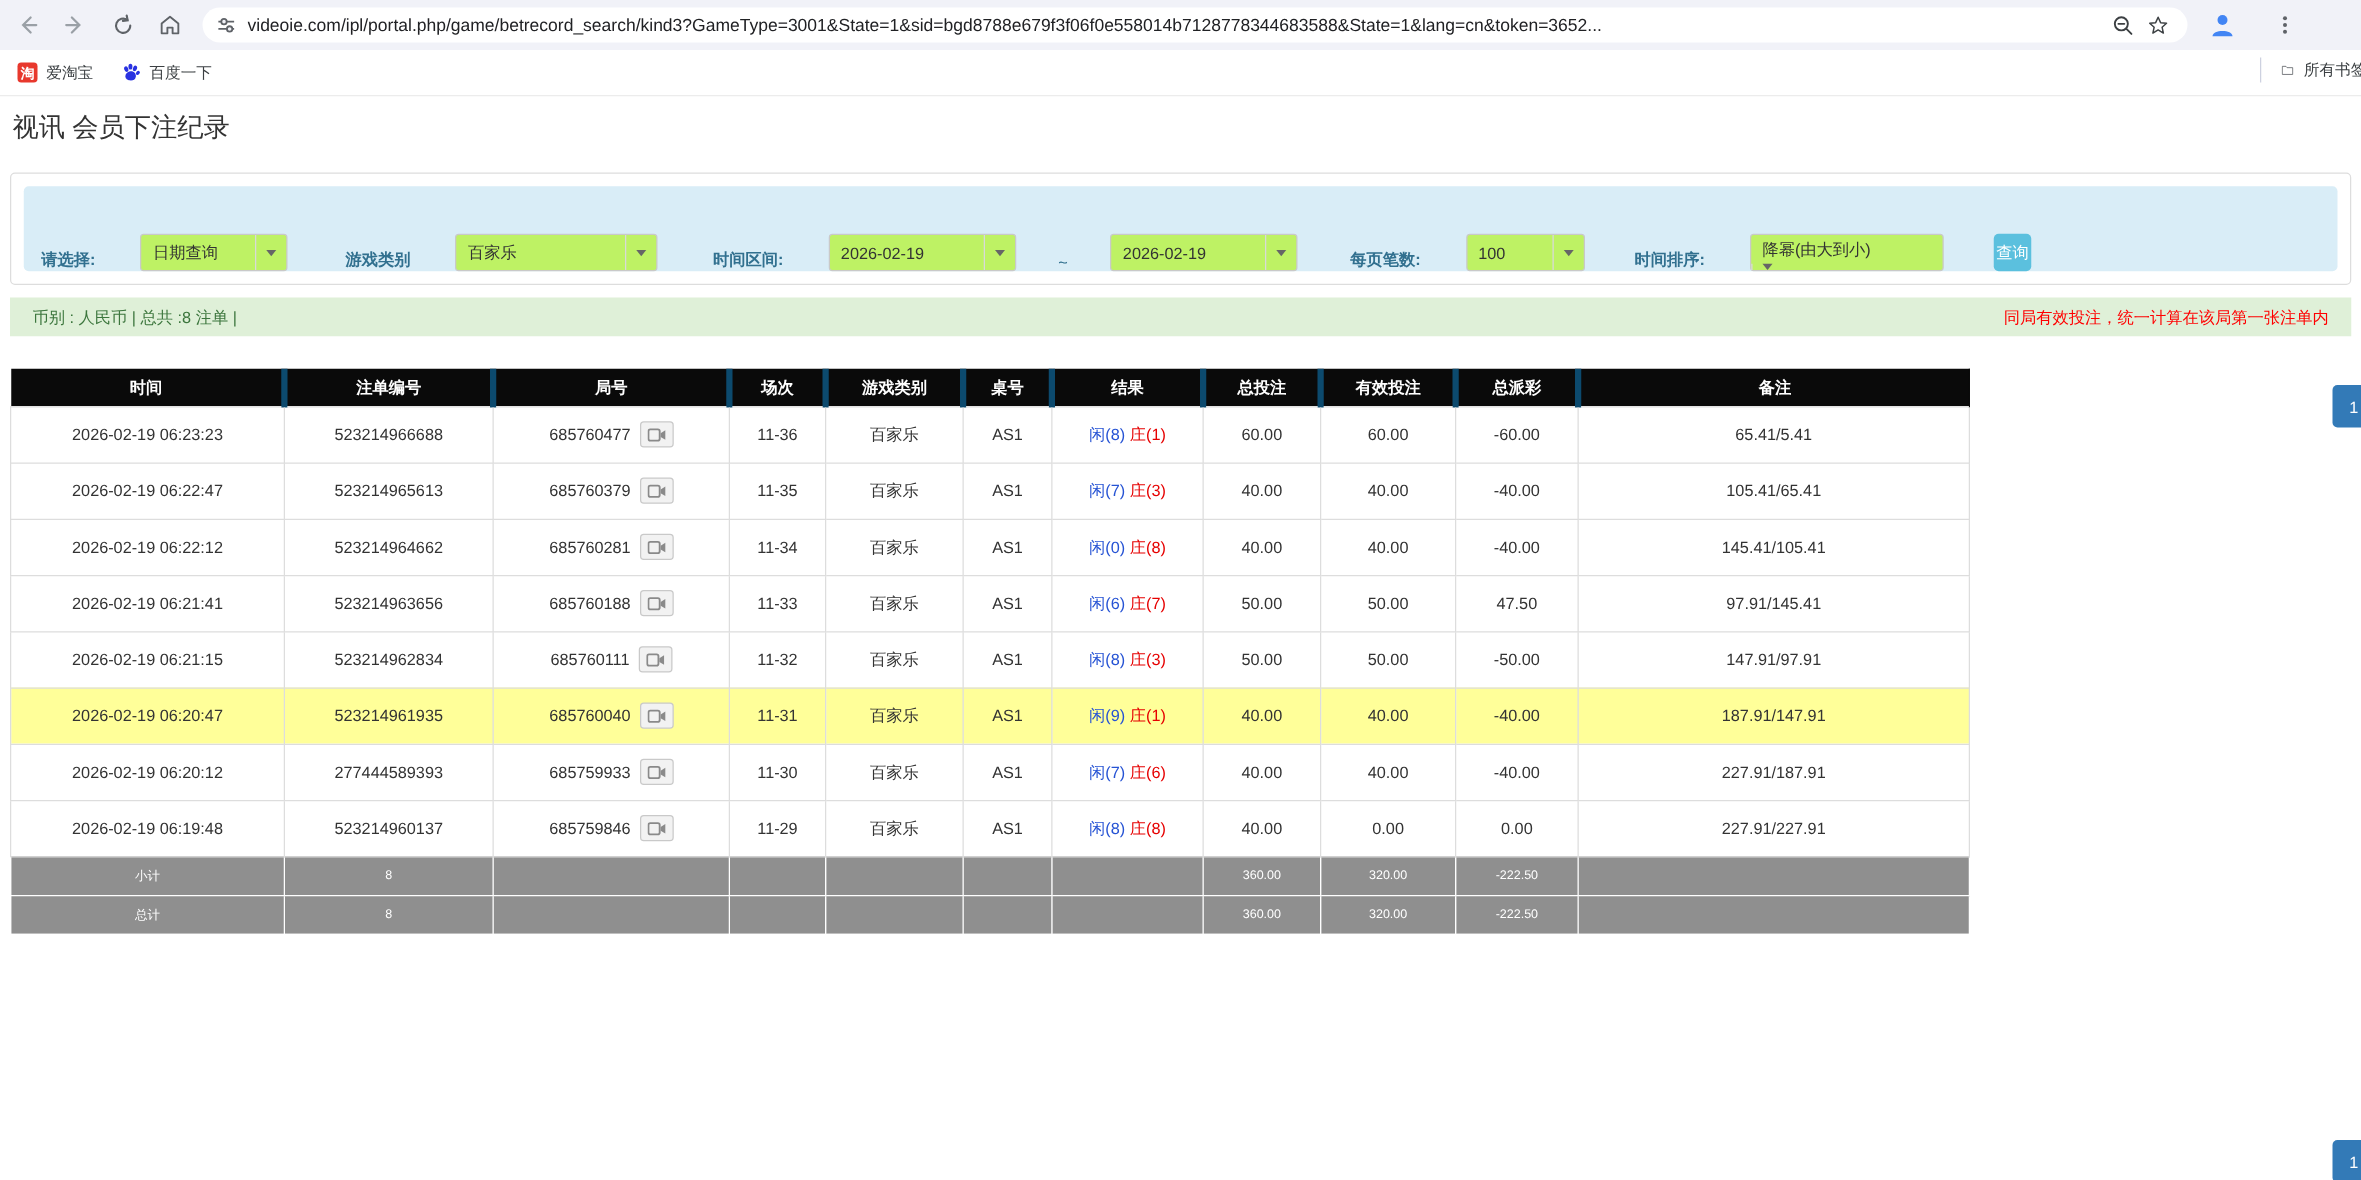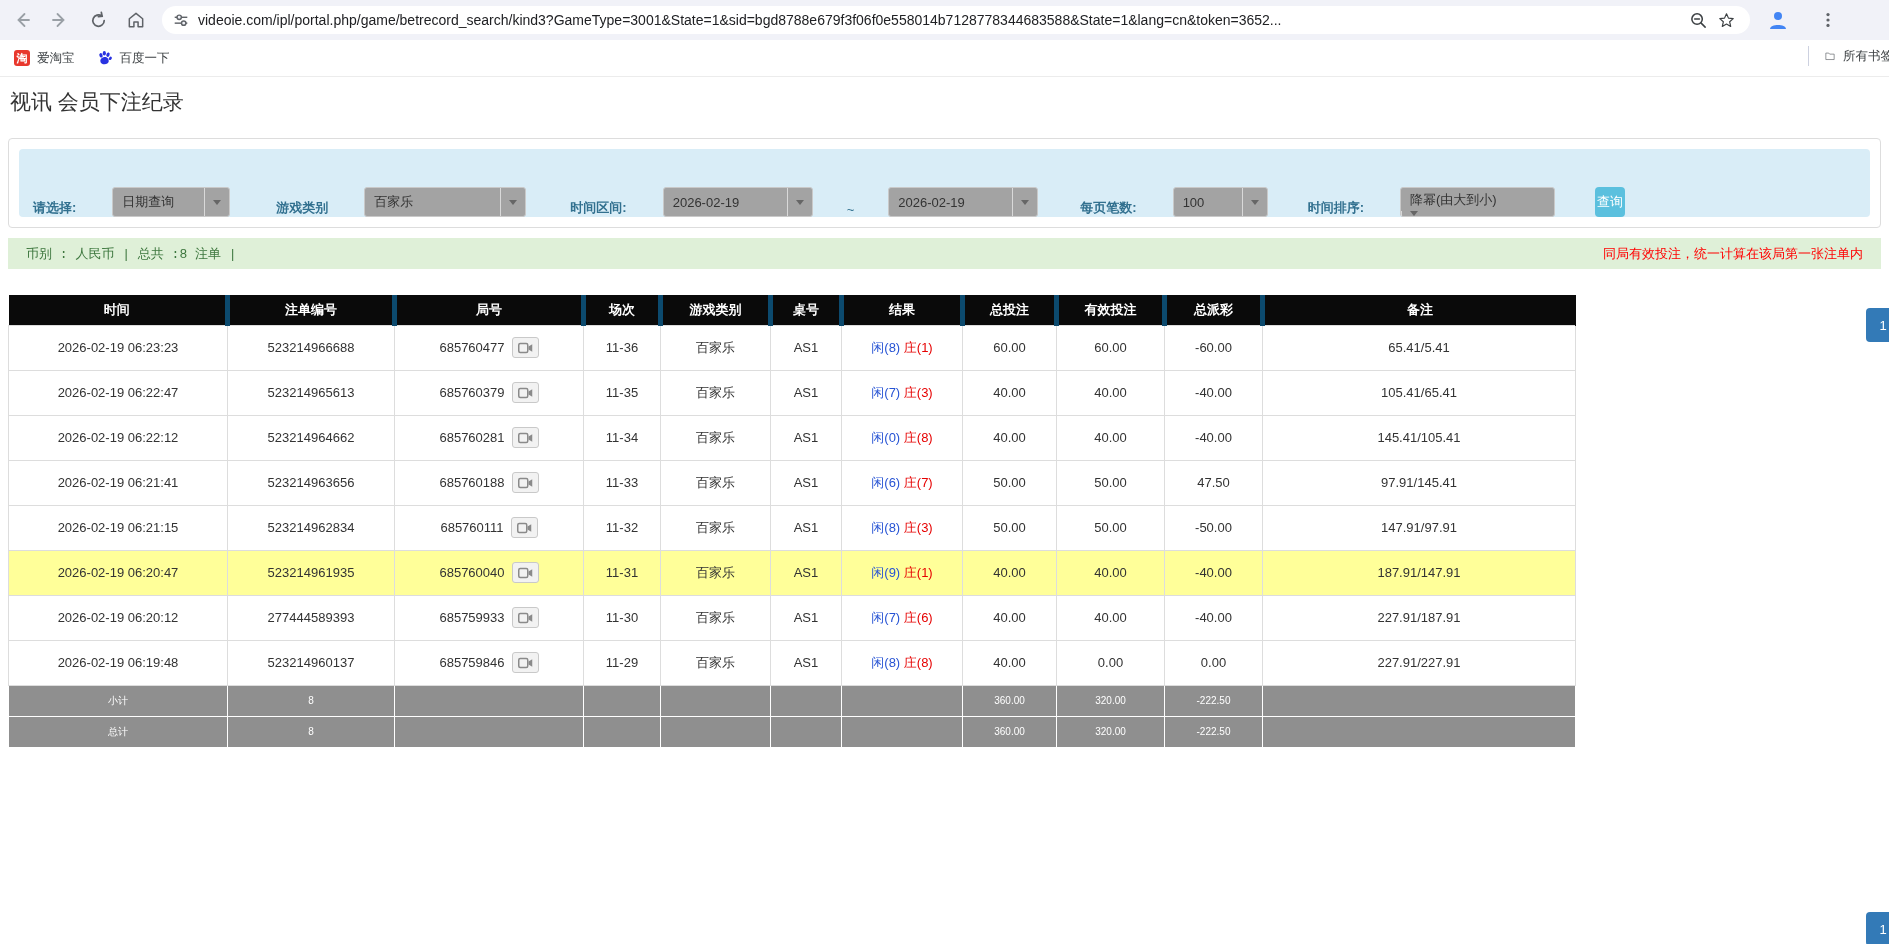--- a/index.html
+++ b/index.html
@@ -31,33 +31,33 @@
             cursor:pointer; white-space:nowrap; width:68px; overflow:hidden; }
 
   
   .page-title { position:absolute; top:88px; left:10px; font-size:21px; color:#333; }
 
   .filter-panel { position:absolute; top:138px; left:8px; width:1873px; height:90px;
                   border:1px solid #ddd; border-radius:4px; background:#fff; padding:10px; }
   .filter-bar { width:100%; height:100%; background:#d9edf7; border-radius:4px;
                 display:flex; align-items:flex-end; padding:0 14px;gap:28px; }
   .f-label { font-size:13px; font-weight:bold; color:#31708f; white-space:nowrap; margin:0 8px; }
-  .combo { height:30px; background:#a3a3a3; border:1px solid #c9c9c9; border-radius:3px;
+  .combo { height:30px; background:#bef264; border:1px solid #c9c9c9; border-radius:3px;
            display:flex; align-items:stretch; cursor:pointer; }
   .combo .val { font-size:13px; color:#333; display:flex; align-items:center; padding:0 9px; flex:1;
                 white-space:nowrap; overflow:hidden; }
   .combo .arrow { width:25px; border-left:1px solid #d9d9d9; display:flex; align-items:center; justify-content:center; }
   .combo .arrow::after { content:""; border-left:4px solid transparent; border-right:4px solid transparent;
                          border-top:5px solid #666; }
   .tilde { font-size:13px; color:#31708f; margin:0 6px; }
   .query-btn { height:30px; padding:0 2px; margin-left:12px; background:#5bc0de; color:#fff;
                border:none; border-radius:4px; font-size:13px; cursor:pointer; }
 
   .summary-bar { position:absolute; top:238px; left:8px; width:1873px; height:31px; background:#dff0d8;
-                 display:flex; align-items:center; justify-content:space-between; padding:0 18px;font-family:Liberation Mono, monospace; }
+                 display:flex; align-items:center; justify-content:space-between; padding:0 18px; }
   .summary-left { font-size:13px; color:#3c763d; }
   .summary-right { font-size:13px; color:#ff0000; }
 
   .pager { position:absolute; width:34px; height:34px; background:#337ab7; border-radius:4px;
            color:#fff; font-size:13px; display:flex; align-items:center; justify-content:center; cursor:pointer; }
   .pager.top { top:308px; left:1866px; }
   .pager.bottom { top:912px; left:1866px; }
 
   table.records { position:absolute; top:295px; left:8px; width:1567px;
                   border-collapse:collapse; table-layout:fixed; }

